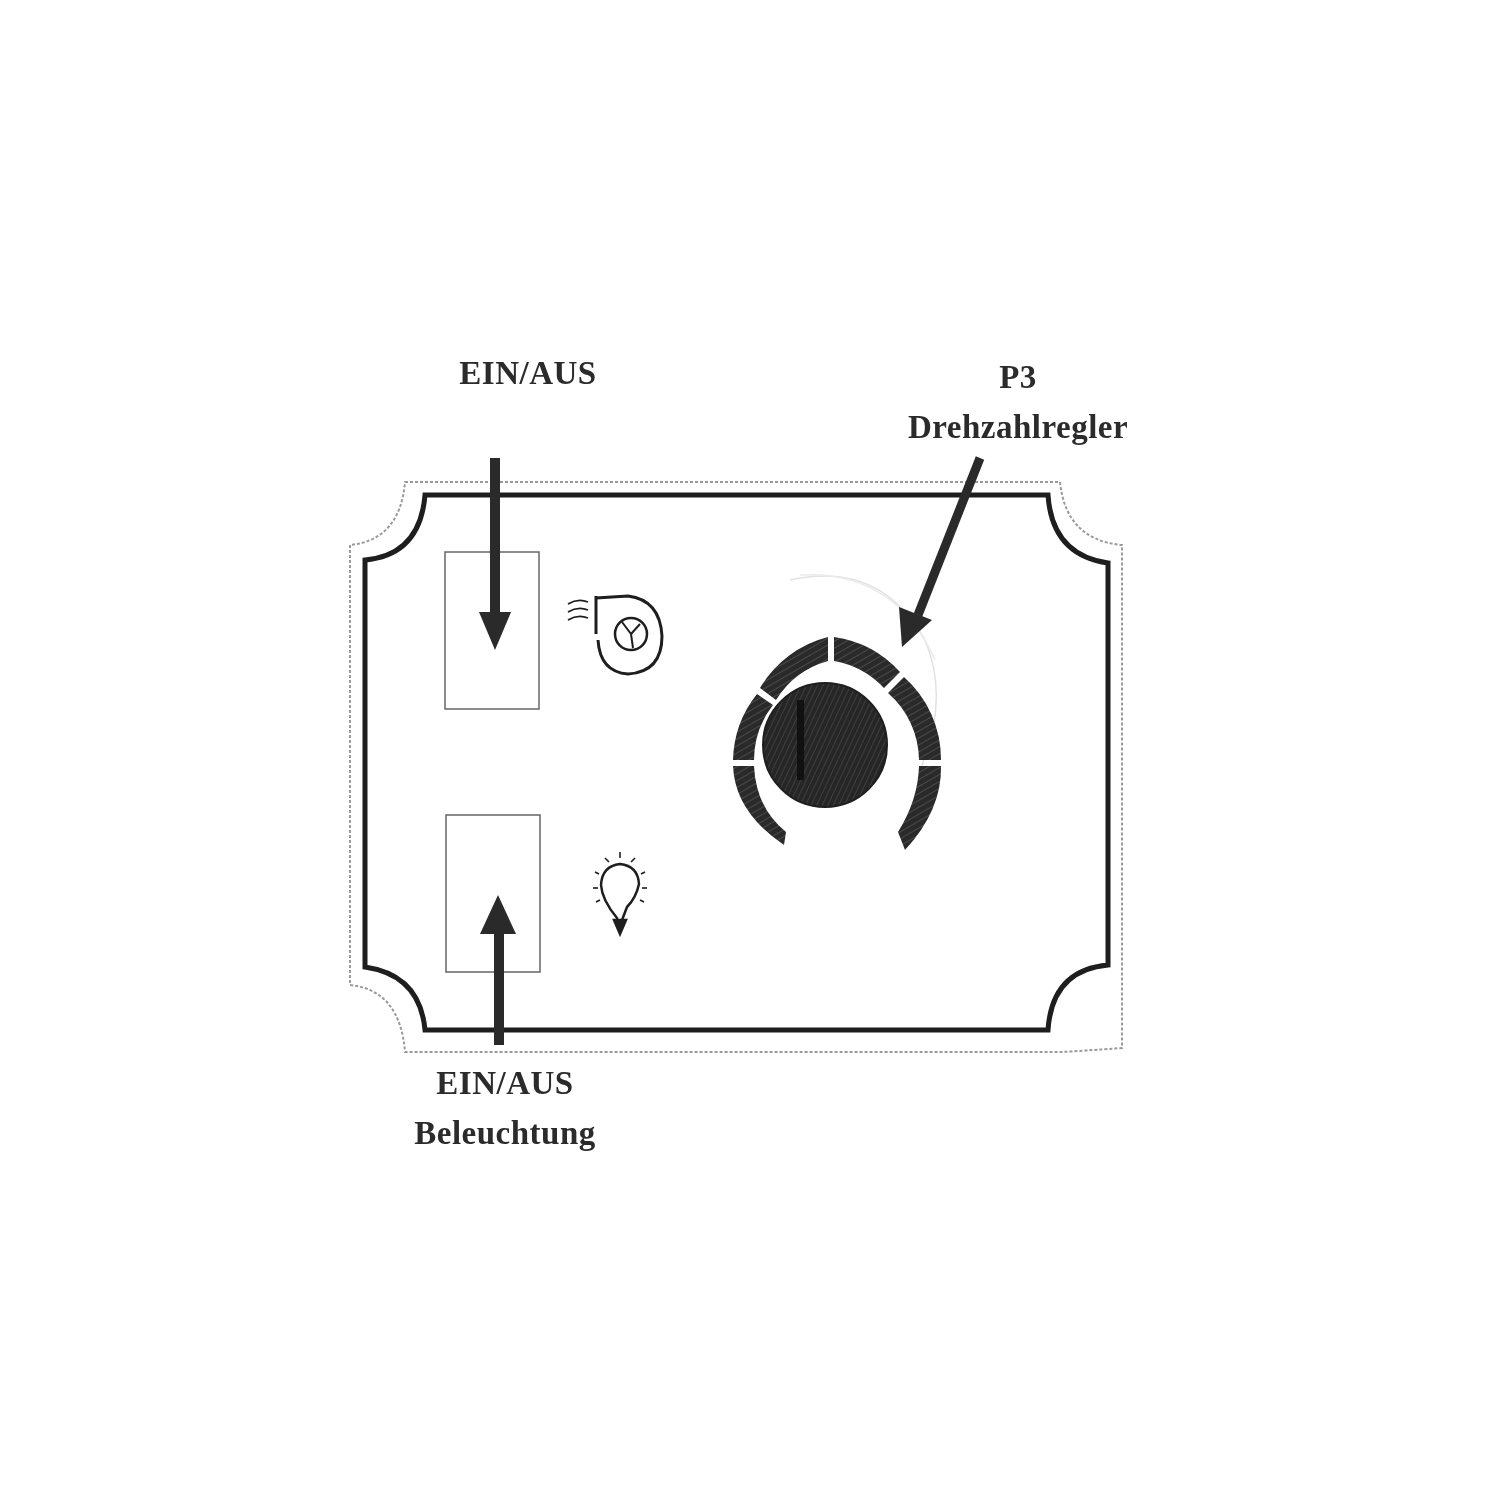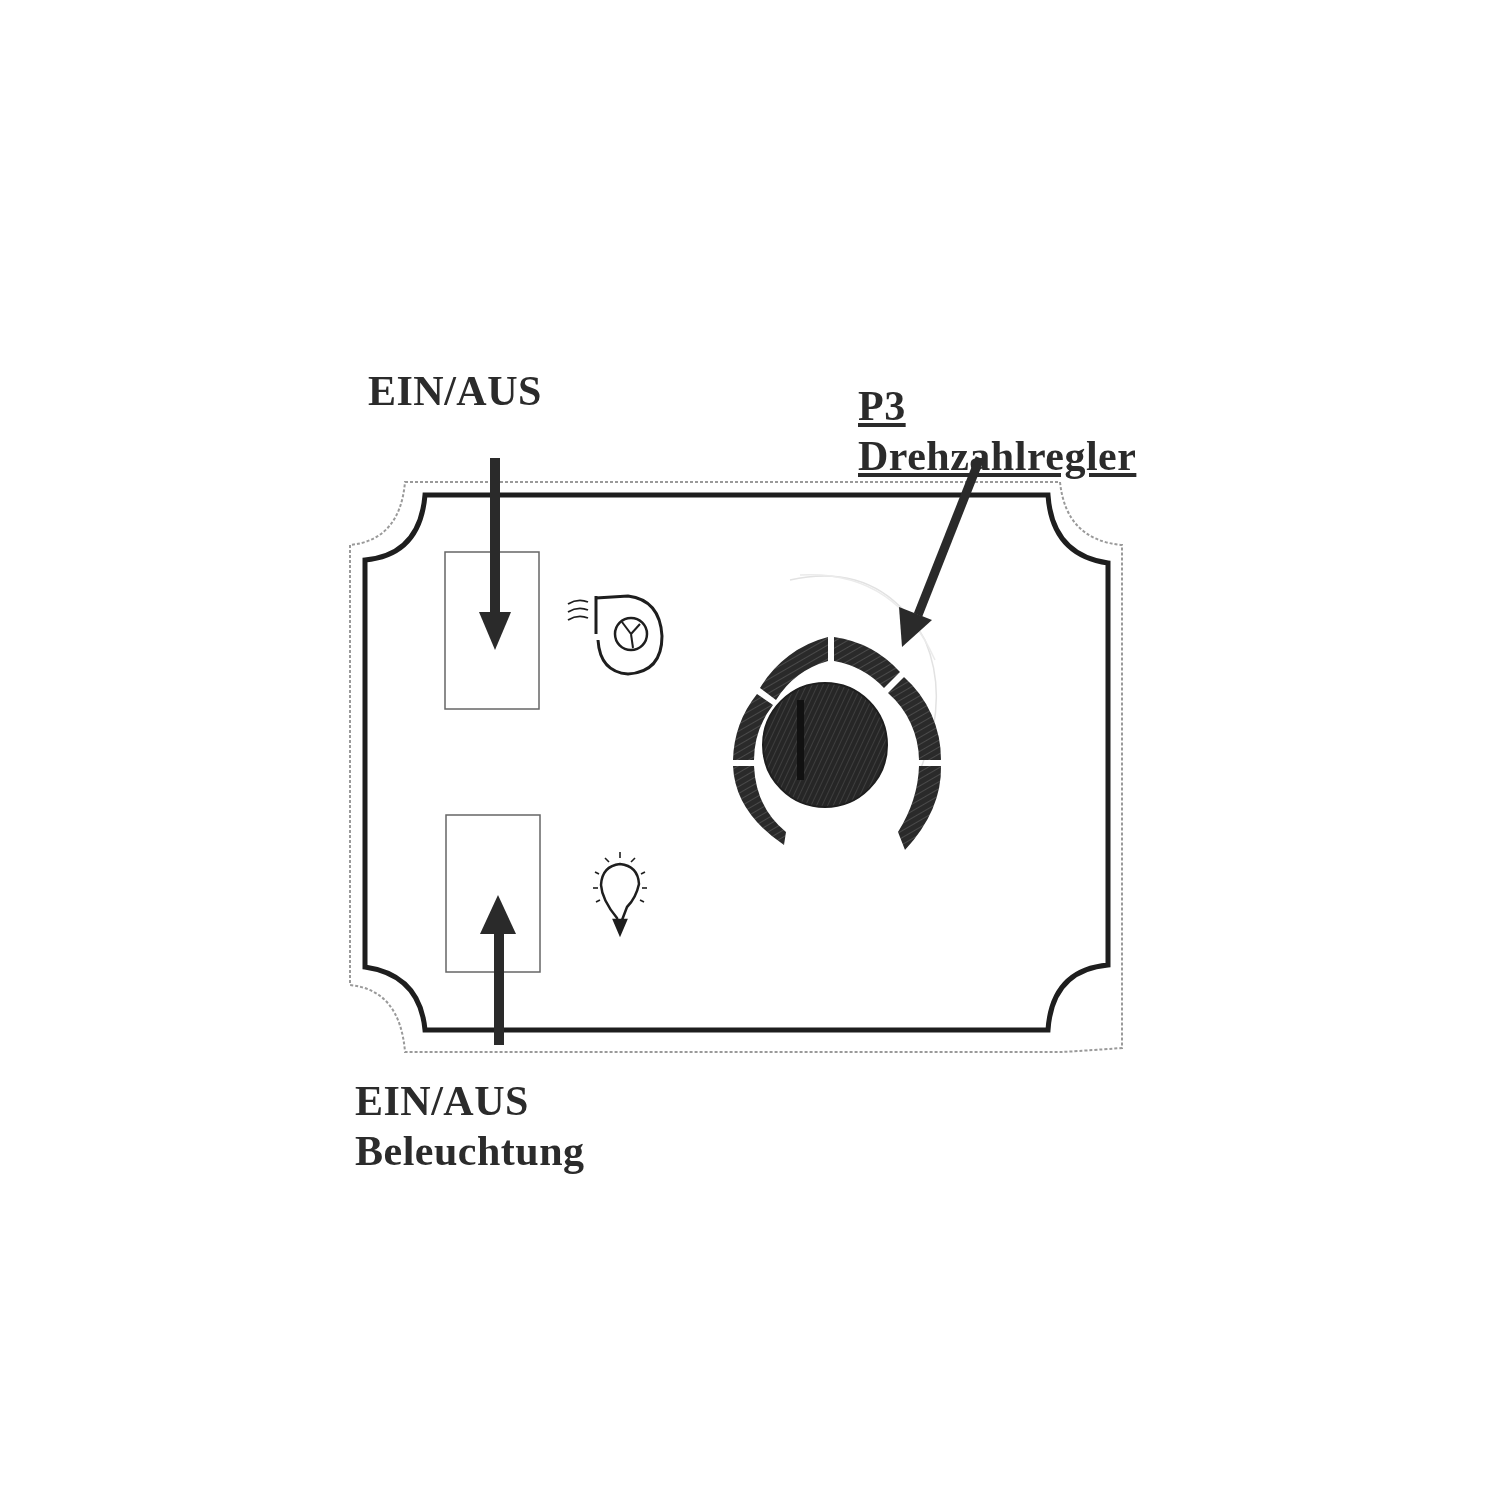--- a/index.html
+++ b/index.html
@@ -1,22 +1,22 @@
 <!DOCTYPE html>
 <html><head>
 <meta charset="utf-8">
 <style>
   html, body { margin:0; padding:0; background:#ffffff; }
   body { width:1500px; height:1500px; position:relative; overflow:hidden;
          font-family: "Liberation Serif", "DejaVu Serif", serif; }
-  .label { position:absolute; font-weight:bold; color:#2b2b2b;
-           font-size:42px; line-height:50px; letter-spacing:0.5px;margin-top:18px; }
+  .label { position:absolute; text-align:center; font-weight:bold; color:#2b2b2b;
+           font-size:33px; line-height:50px; letter-spacing:0.5px; }
   .label span { display:block; white-space:nowrap; }
   #lbl-motor { left:368px; top:348px; width:320px; }
-  #lbl-p3    { left:858px; top:363px; width:320px;text-decoration:underline; }
+  #lbl-p3    { left:858px; top:352px; width:320px; }
   #lbl-light { left:355px; top:1058px; width:300px; }
   svg.diagram { position:absolute; left:0; top:0; }
   .watermark { position:absolute; left:566px; top:812px; font-size:34px; color:#e6e6e6;
                font-family:"Liberation Sans", sans-serif; letter-spacing:2px; }
 </style>
 </head>
 <body>
 
 <div class="label" id="lbl-motor">
   <span>EIN/AUS</span>

